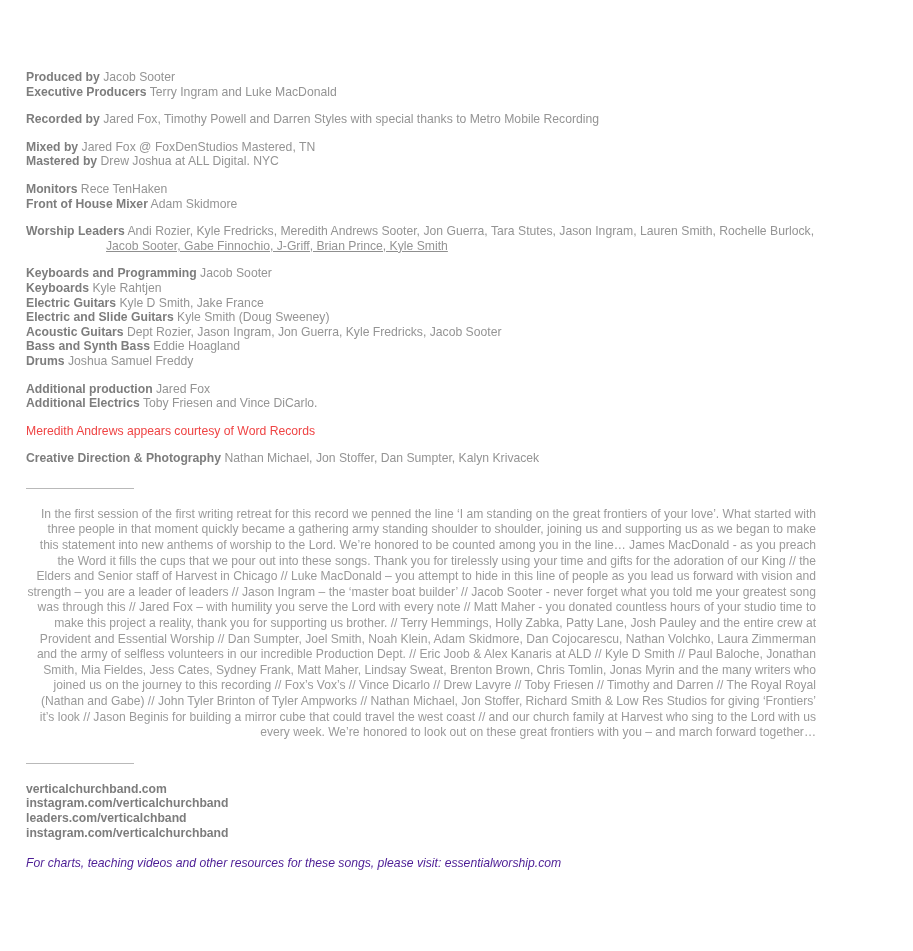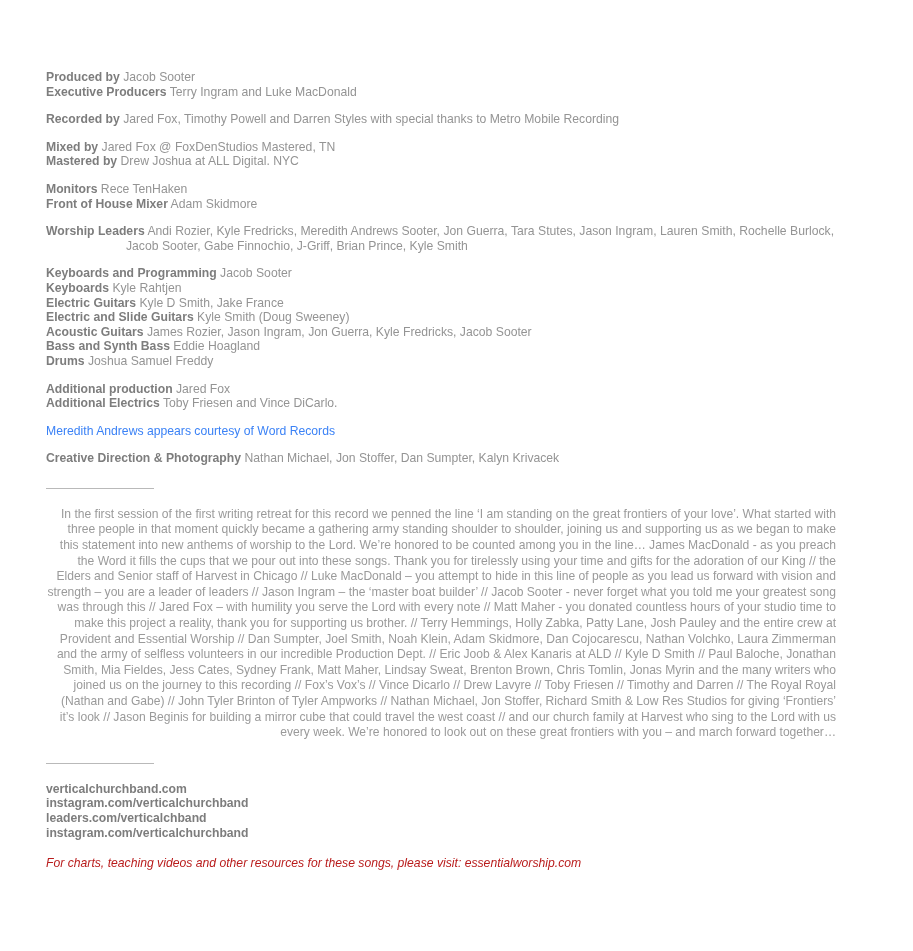--- a/index.html
+++ b/index.html
@@ -12,21 +12,21 @@
     background: #ffffff;
     font-family: "Liberation Sans", sans-serif;
     color: #8c8c8c;
     -webkit-font-smoothing: antialiased;
   }
   .page {
     position: relative;
     width: 913px;
     height: 951px;
     box-sizing: border-box;
-    padding: 70px 62px 0 46px;
+    padding: 70px 62px 0 26px;
   }
   .credits {
     font-size: 12.2px;
     line-height: 14.6px;
     color: #8f8f8f;
   }
   .block {
     margin-bottom: 13px;
   }
   .line {
@@ -36,23 +36,24 @@
     font-weight: bold;
     color: #7d7d7d;
   }
   .val {
     font-weight: normal;
     color: #949494;
   }
   .cont {
     display: block;
     padding-left: 80px;
+    text-decoration: underline;
   }
   .note {
-    color: #3b82f6;
+    color: #ef4444;
   }
   .rule {
     width: 108px;
     height: 0;
     border-top: 1px solid #b9b9b9;
     margin: 22px 0 18px 0;
   }
   .essay {
     font-size: 12.1px;
     line-height: 15.6px;
@@ -63,21 +64,21 @@
   .links {
     font-size: 12.2px;
     line-height: 14.6px;
     font-weight: bold;
     color: #7d7d7d;
     margin-bottom: 16px;
   }
   .footer-note {
     font-size: 12.2px;
     font-style: italic;
-    color: #b91c1c;
+    color: #4c1d95;
   }
 </style>
 </head>
 <body>
 
 <div class="page">
 
   <div class="credits">
 
     <div class="block">
@@ -102,21 +103,21 @@
     <div class="block">
       <div class="line"><span class="lbl">Worship Leaders</span> <span class="val">Andi Rozier, Kyle Fredricks, Meredith Andrews Sooter, Jon Guerra, Tara Stutes, Jason Ingram, Lauren Smith, Rochelle Burlock,</span></div>
       <div class="line cont"><span class="val">Jacob Sooter, Gabe Finnochio, J-Griff, Brian Prince, Kyle Smith</span></div>
     </div>
 
     <div class="block">
       <div class="line"><span class="lbl">Keyboards and Programming</span> <span class="val">Jacob Sooter</span></div>
       <div class="line"><span class="lbl">Keyboards</span> <span class="val">Kyle Rahtjen</span></div>
       <div class="line"><span class="lbl">Electric Guitars</span> <span class="val">Kyle D Smith, Jake France</span></div>
       <div class="line"><span class="lbl">Electric and Slide Guitars</span> <span class="val">Kyle Smith (Doug Sweeney)</span></div>
-      <div class="line"><span class="lbl">Acoustic Guitars</span> <span class="val">James Rozier, Jason Ingram, Jon Guerra, Kyle Fredricks, Jacob Sooter</span></div>
+      <div class="line"><span class="lbl">Acoustic Guitars</span> <span class="val">Dept Rozier, Jason Ingram, Jon Guerra, Kyle Fredricks, Jacob Sooter</span></div>
       <div class="line"><span class="lbl">Bass and Synth Bass</span> <span class="val">Eddie Hoagland</span></div>
       <div class="line"><span class="lbl">Drums</span> <span class="val">Joshua Samuel Freddy</span></div>
     </div>
 
     <div class="block">
       <div class="line"><span class="lbl">Additional production</span> <span class="val">Jared Fox</span></div>
       <div class="line"><span class="lbl">Additional Electrics</span> <span class="val">Toby Friesen and Vince DiCarlo.</span></div>
     </div>
 
     <div class="block">

